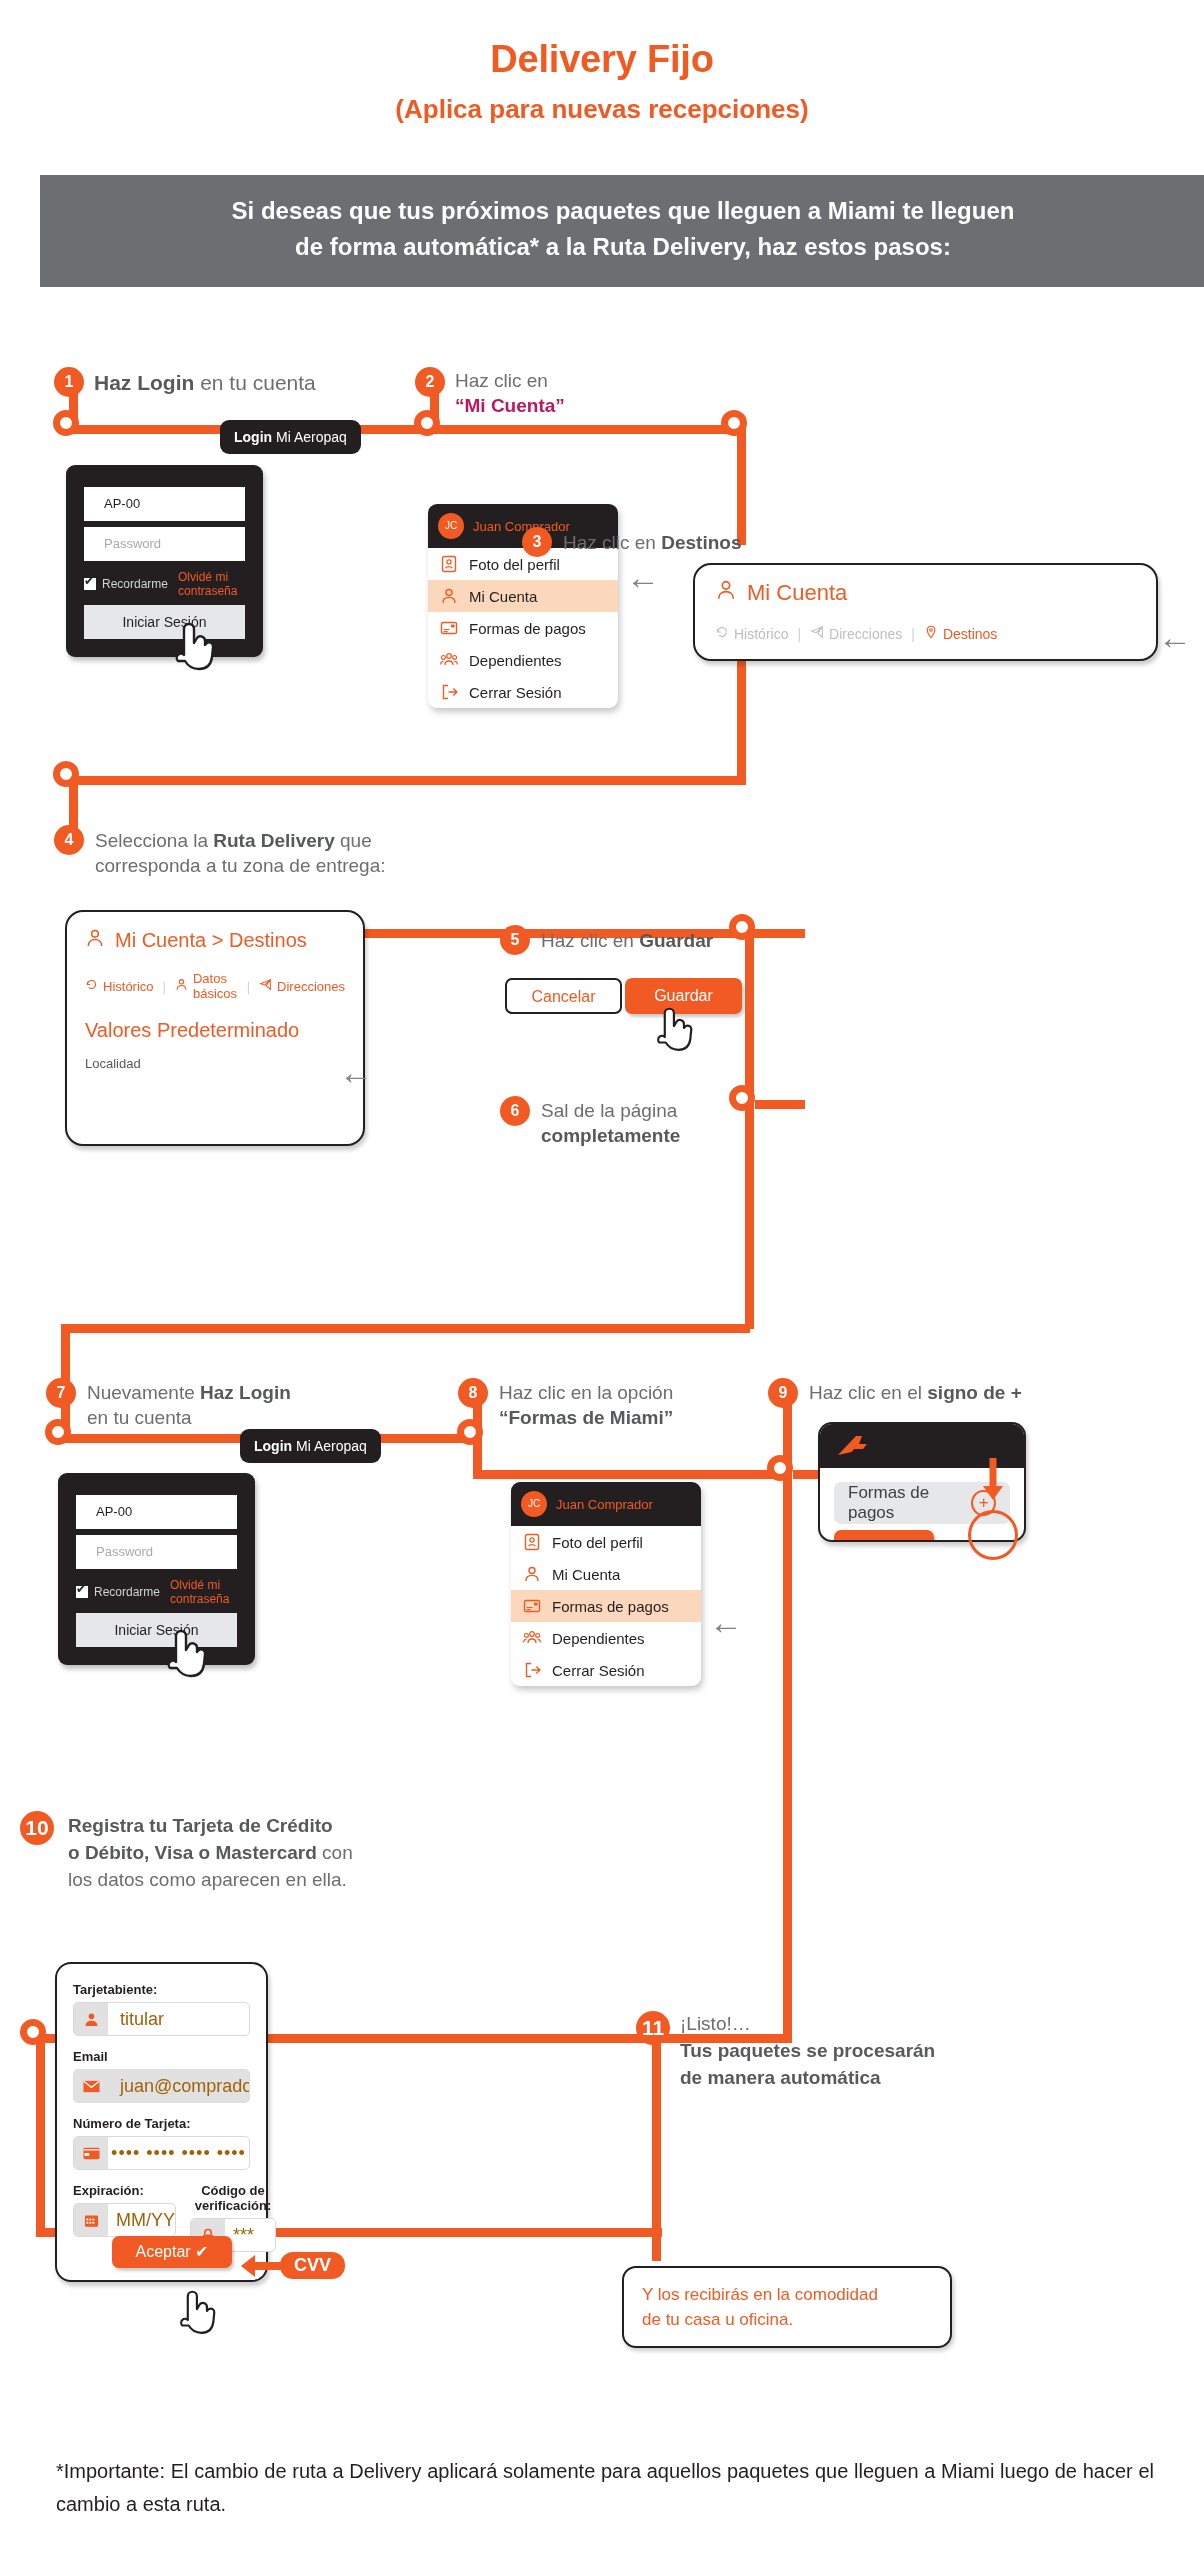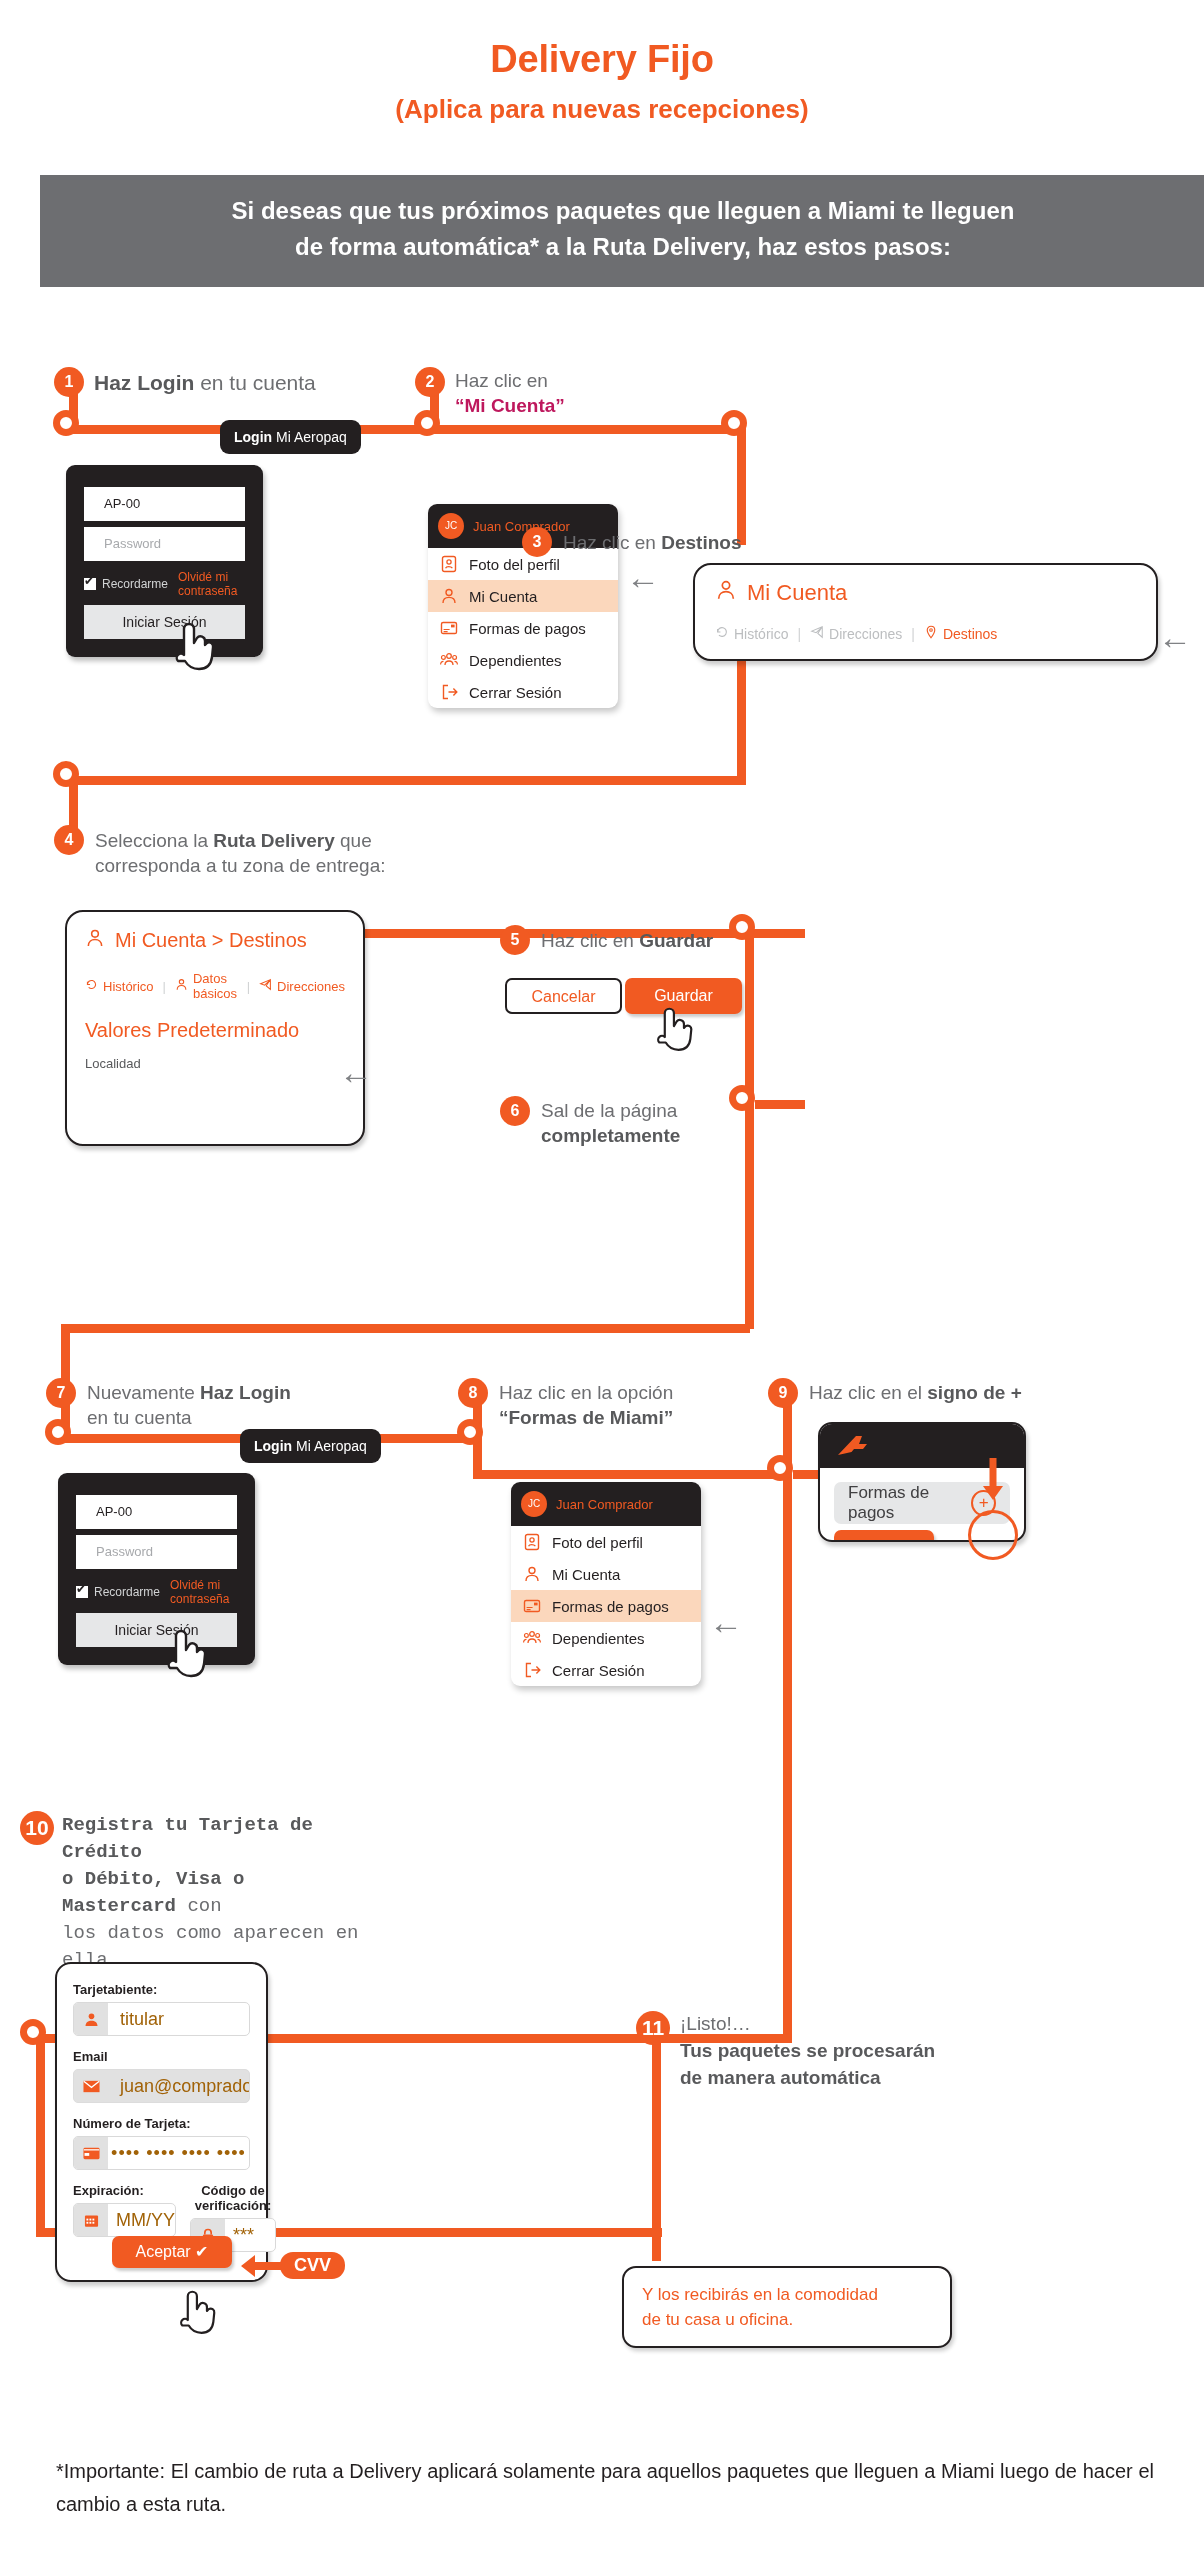--- a/index.html
+++ b/index.html
@@ -489,21 +489,21 @@
   </div>
   <div class="btn-fill" style="position:absolute; left:14px; top:106px; width:100px; height:32px; line-height:32px; font-size:15px;">Aceptar</div>
 </div>
 <div class="bigcircle abs" style="left:968px; top:1510px;"></div>
 <svg class="abs" style="left:980px; top:1458px" width="26" height="46" viewBox="0 0 26 46">
     <path d="M13 0 L13 30" stroke="#f15a22" stroke-width="7" fill="none"></path>
     <path d="M3 28 L13 42 L23 28 Z" fill="#f15a22"></path>
   </svg>
 
 <div class="stepnum wide abs" style="left:20px; top:1811px;">10</div>
-<div class="steptext abs" style="left:62px; top:1812px; width:300px; line-height:27px;font-family:Liberation Mono, monospace;">
+<div class="steptext abs" style="left:68px; top:1812px; width:300px; line-height:27px;">
   <div style="font-weight:bold;color:#58595b">Registra tu Tarjeta de Crédito</div>
   <div><b>o Débito, Visa o Mastercard</b><span> con</span></div>
   <div>los datos como aparecen en ella.</div>
 </div>
 
 <div class="ccpanel abs" style="left:55px; top:1962px; width:213px; height:320px;">
   <div class="cclabel">Tarjetabiente:</div>
   <div class="ccfield">
     <span class="ccicon">
         <svg width="15" height="15" viewBox="0 0 16 16">

